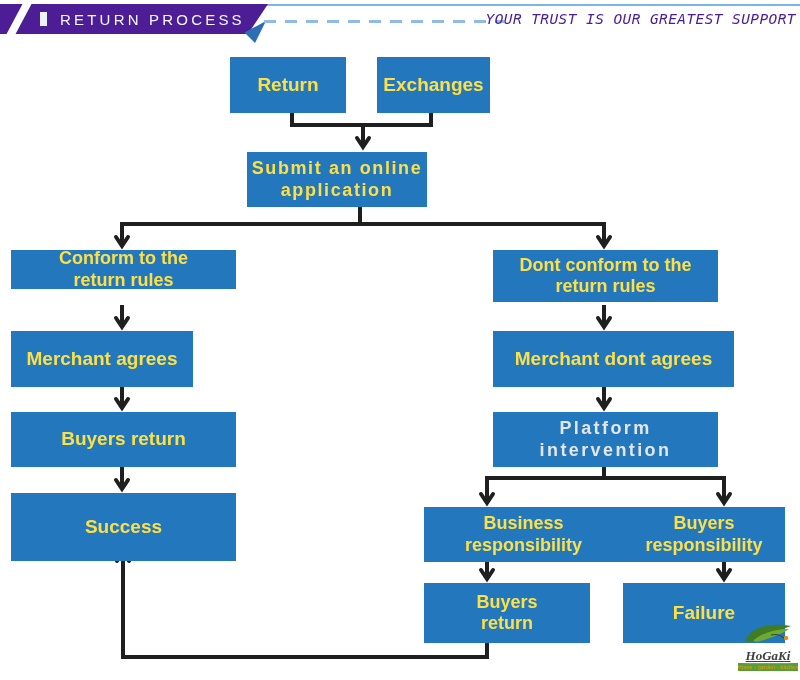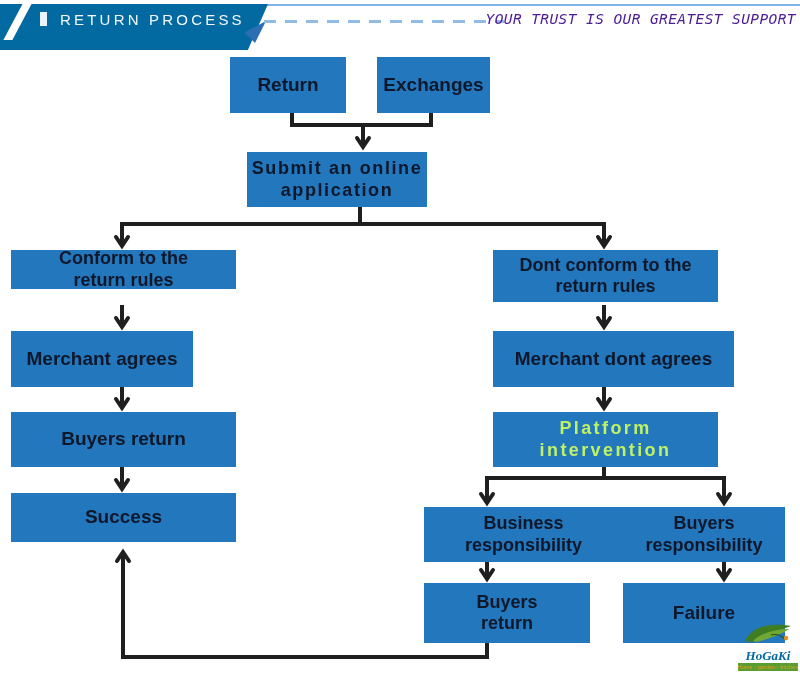--- a/index.html
+++ b/index.html
@@ -1,64 +1,64 @@
 <!DOCTYPE html>
 <html><head>
 <meta charset="utf-8">
 <style>
   html,body{margin:0;padding:0;background:#ffffff;}
   #page{position:relative;width:800px;height:680px;background:#ffffff;overflow:hidden;
         font-family:"Liberation Sans", sans-serif;}
 
   
   .topline{position:absolute;left:0;top:4px;width:800px;height:2px;background:#7FB5E6;}
-  .banner{position:absolute;left:0;top:4px;width:268px;height:46px;background:#0369a1;
+  .banner{position:absolute;left:0;top:4px;width:268px;height:30px;background:#4c1d95;
           clip-path:polygon(0 0,100% 0,92.5% 100%,0 100%);text-decoration:underline;}
   .banner-slash{position:absolute;left:14px;top:-4px;width:9px;height:40px;background:#ffffff;
           transform:skewX(-28deg);}
   .title-bar{position:absolute;left:40px;top:8px;width:7px;height:14px;background:#EAF2FB;}
   .page-title{position:absolute;left:60px;top:7px;margin:0;font-size:15px;font-weight:normal;
           letter-spacing:3.2px;color:#F4F9FD;}
   .banner-fold{position:absolute;left:242px;top:21px;width:25px;height:22px;background:#2B6FB2;
           clip-path:polygon(10% 52%,96% 0%,52% 100%);}
   .dashes{position:absolute;left:264px;top:20px;width:240px;height:3px;
           background:repeating-linear-gradient(90deg,#8FBBE4 0 12px,transparent 12px 21px);}
   .slogan{position:absolute;right:4px;top:11px;font-family:"DejaVu Sans Mono", monospace;
           font-style:italic;font-size:14.5px;color:#4c1d95;letter-spacing:0.4px;}
 
   
-  .node{position:absolute;background:#2277BD;color:#0f172a;display:flex;align-items:center;
+  .node{position:absolute;background:#2277BD;color:#fde047;display:flex;align-items:center;
         justify-content:center;text-align:center;font-weight:bold;font-size:19px;
         white-space:pre-line;line-height:1.18;z-index:2;}
   .small{font-size:18px;}
   .ls{letter-spacing:1.6px;font-size:18px;}
-  .dark-text{color:#bef264;letter-spacing:2.4px;font-size:18px;}
+  .dark-text{color:#e5e5e5;letter-spacing:2.4px;font-size:18px;}
 
   #n-return            {left:230px;top:57px; width:116px;height:56px;}
   #n-exchanges         {left:377px;top:57px; width:113px;height:56px;text-align:center;}
   #n-submit            {left:247px;top:152px;width:180px;height:55px;}
   #n-conform           {left:11px; top:250px;width:225px;height:39px;}
   #n-merchant-agrees   {left:11px; top:331px;width:182px;height:56px;}
   #n-buyers-return-l   {left:11px; top:412px;width:225px;height:55px;}
-  #n-success           {left:11px; top:493px;width:225px;height:49px;}
+  #n-success           {left:11px; top:493px;width:225px;height:68px;}
   #n-dont-conform      {left:493px;top:250px;width:225px;height:52px;}
   #n-merchant-dont     {left:493px;top:331px;width:241px;height:56px;}
   #n-platform          {left:493px;top:412px;width:225px;height:55px;}
   #n-business-resp     {left:424px;top:507px;width:199px;height:55px;}
   #n-buyers-resp       {left:623px;top:507px;width:162px;height:55px;}
   #n-buyers-return-r   {left:424px;top:583px;width:166px;height:60px;}
   #n-failure           {left:623px;top:583px;width:162px;height:60px;}
 
   .connectors{position:absolute;left:0;top:0;z-index:1;}
 
   
   .logo{position:absolute;left:738px;top:621px;width:60px;height:50px;z-index:3;text-align:center;}
   .logo-name{font-family:"Liberation Serif", serif;font-style:italic;font-weight:bold;
-        font-size:13px;color:#0369a1;line-height:13px;
-        text-shadow:0 0 2px #ffffff,0 0 2px #ffffff;}
+        font-size:13px;color:#404040;line-height:13px;
+        text-shadow:0 0 2px #ffffff,0 0 2px #ffffff;text-decoration:underline;}
   .logo-strip{margin-top:1px;width:60px;height:8px;background:#5A9E33;color:#E8A020;
         font-size:5px;line-height:8px;white-space:nowrap;overflow:hidden;letter-spacing:0.3px;}
 </style>
 </head>
 <body>
 
 <div id="page">
 
   <div>
     <div class="topline"></div>

